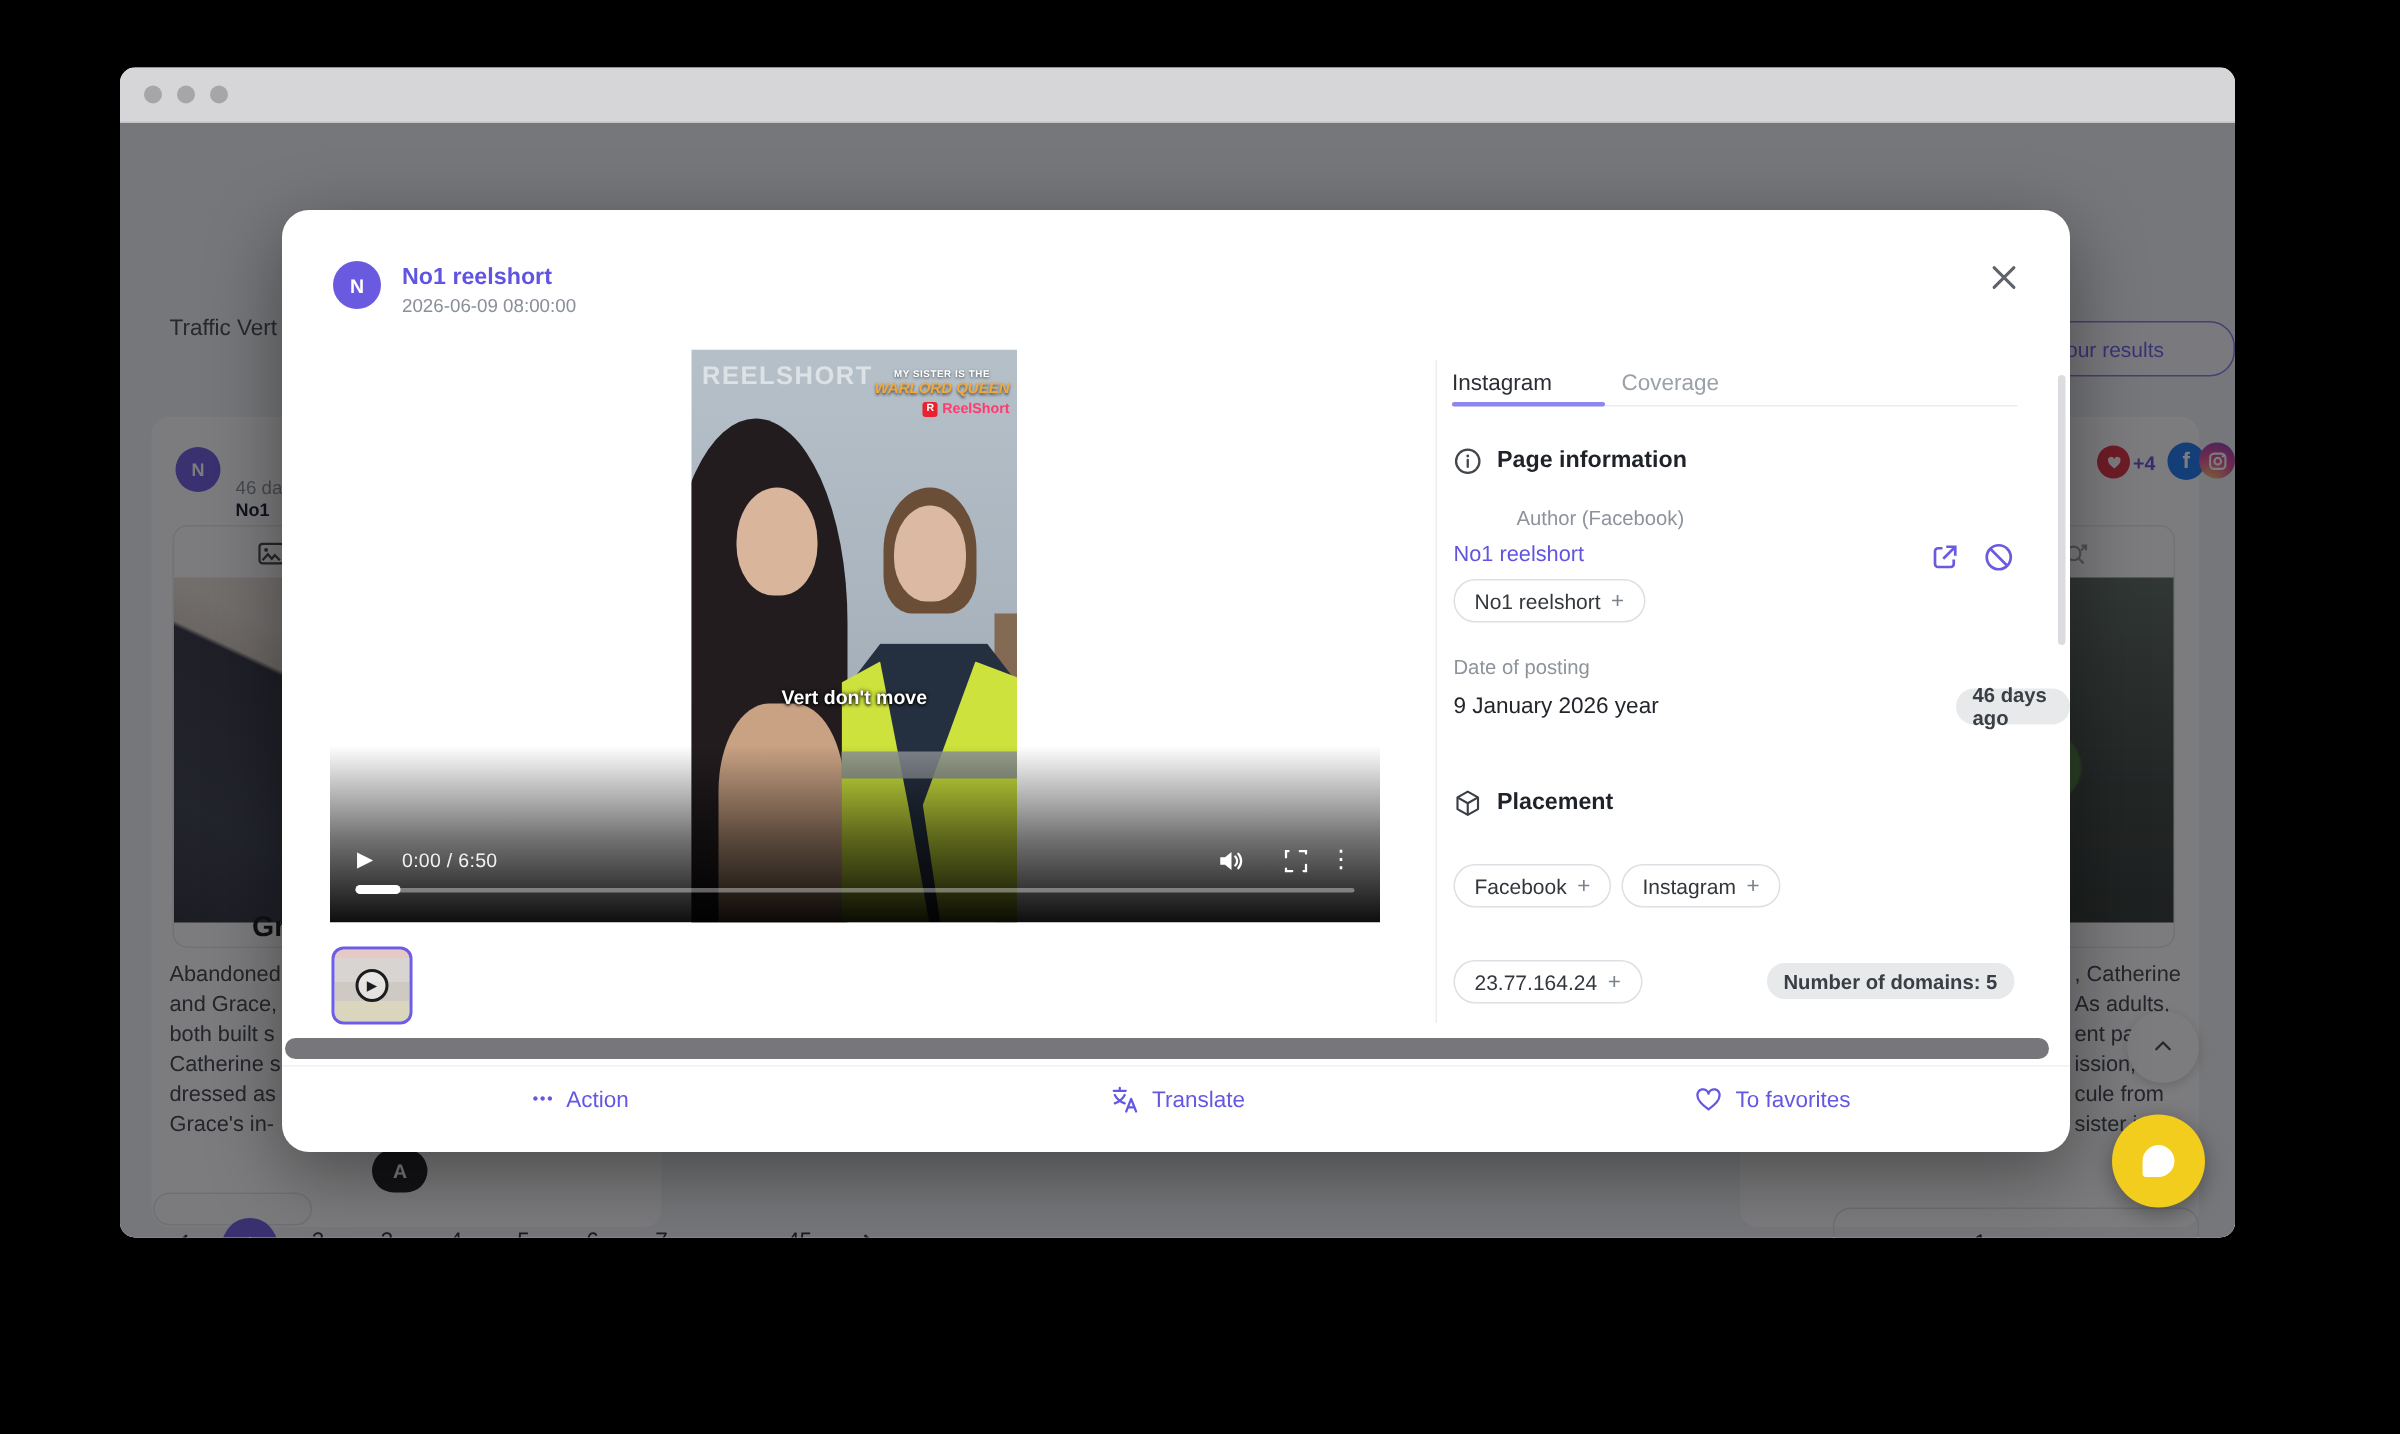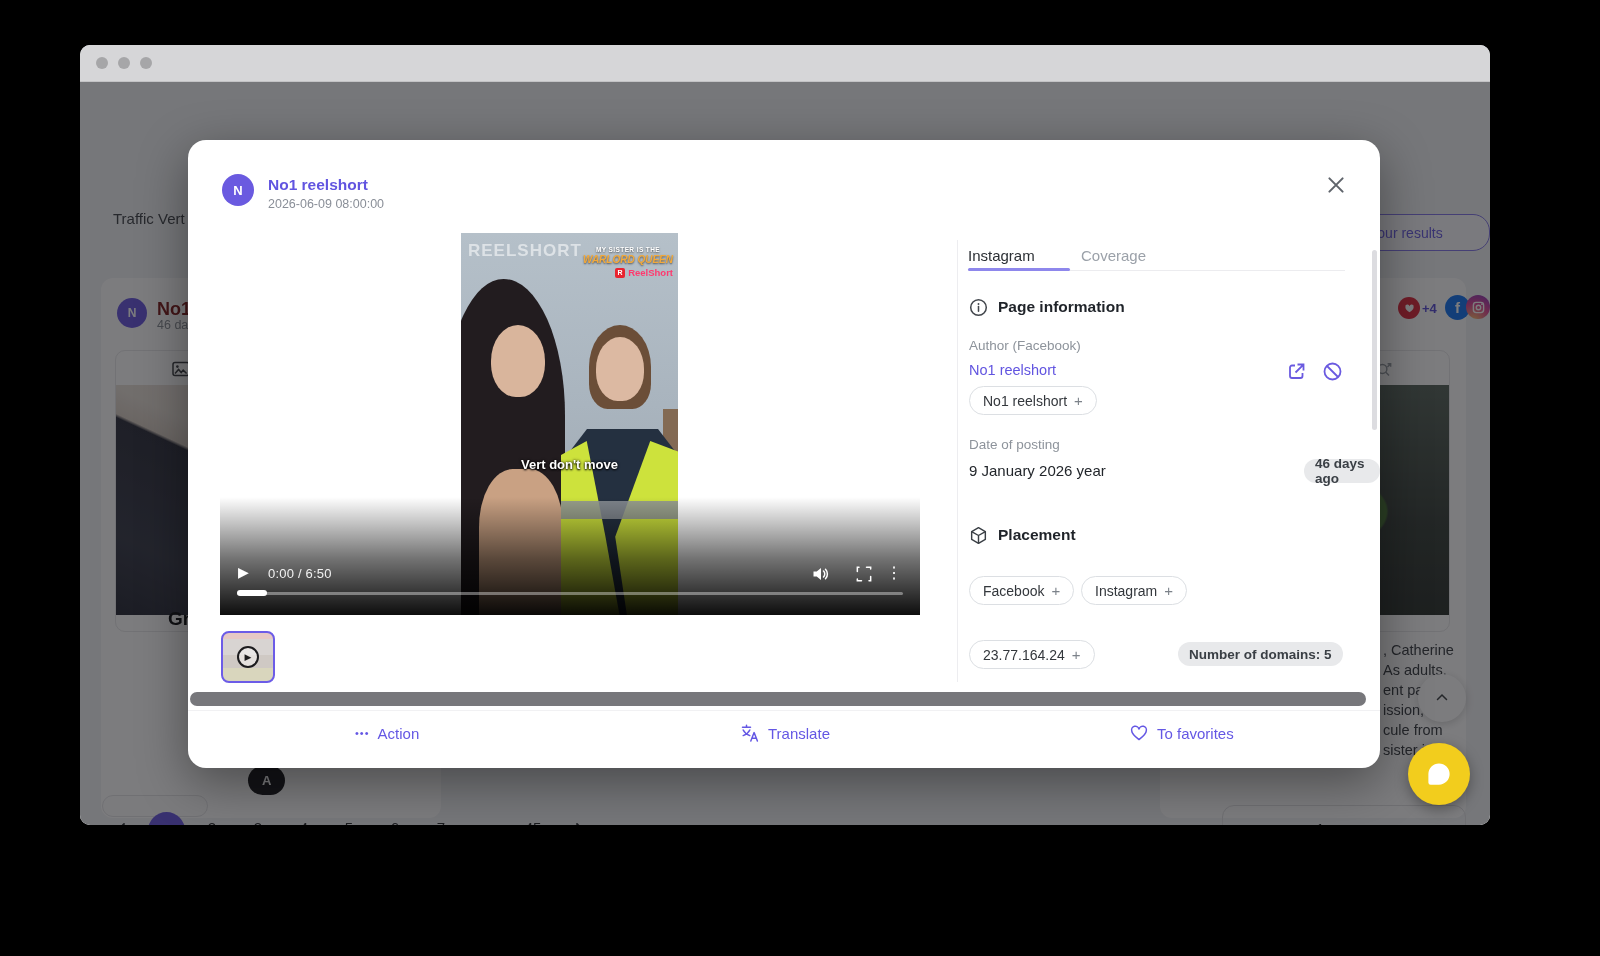--- a/index.html
+++ b/index.html
@@ -17,21 +17,21 @@
   .pghead{position:absolute;left:0;top:0;width:100%;height:64px;background:#fff;border-bottom:1px solid #ececee;}
   .logo{position:absolute;left:35px;top:15px;display:flex;align-items:center;font-weight:800;font-size:27px;color:#17171a;letter-spacing:-1px;}
   .hex{width:33px;height:33px;margin:0 1px;background:#bd8a1f;clip-path:polygon(26% 3%,74% 3%,98% 50%,74% 97%,26% 97%,2% 50%);display:flex;align-items:center;justify-content:center;color:#101012;font-size:18px;}
   .hexdot{position:absolute;left:147px;top:39px;width:4px;height:4px;background:#bd8a1f;}
   .hamb{position:absolute;right:40px;top:18px;width:26px;height:26px;cursor:pointer;}
   .sect-title{position:absolute;left:33px;top:128px;font-size:15px;color:#43474d;}
   .results-pill{position:absolute;left:1250px;top:132px;width:160px;height:37px;border:1.5px solid #8579ea;border-radius:17px;color:#6c60e4;font-size:14px;display:flex;align-items:center;justify-content:center;background:#fbfbfe;}
 
   .card{position:absolute;background:#fff;border-radius:12px;}
   .avatar-sm{position:absolute;width:30px;height:30px;border-radius:50%;background:#6a5ae0;color:#fff;font-size:12px;font-weight:700;display:flex;align-items:center;justify-content:center;}
-  .card-name{position:absolute;font-size:18px;font-weight:700;color:#7f1d1d;}
+  .card-name{position:absolute;font-size:12px;font-weight:700;color:#0f172a;margin-top:34px;}
   .card-time{position:absolute;font-size:12.5px;color:#8b9097;text-align:center;}
   .media{position:absolute;border:1px solid #e8e8ea;border-radius:10px;background:#fff;overflow:hidden;}
   .card-text{position:absolute;font-size:14.5px;line-height:20px;color:#3c4046;white-space:nowrap;}
   .overlay-title{position:absolute;font-size:19px;font-weight:800;color:#0f1013;}
   .dark-pill{position:absolute;height:29px;border-radius:15px;background:#17181b;color:#fff;font-size:13px;font-weight:700;display:flex;align-items:center;padding:0 14px;}
   .lite-pill{position:absolute;height:22px;border-radius:11px;background:#fdfdfd;border:1px solid #e4e4e7;}
   .photo1{position:absolute;background:
       linear-gradient(205deg,#efe9e3 0%,#e7dfd7 38%,#d9cfc5 45%,#30323f 46%,#3a3d4b 78%,#2a2c38 100%);}
   .photo2{position:absolute;background:
       radial-gradient(circle at 26% 34%,#efdfe7 0 9%,rgba(0,0,0,0) 10%),
@@ -151,20 +151,28 @@
         <div class="card-time" style="left:56px;top:40px;">46 da</div>
         <div class="media" style="left:14px;top:72px;width:292px;height:282px;">
           <svg class="abs" style="left:56px;top:10px;" width="18" height="16" viewBox="0 0 18 16">
             <rect x="1" y="1.5" width="16" height="13" rx="2" fill="none" stroke="#3f4246" stroke-width="1.5"></rect>
             <circle cx="5.4" cy="5.6" r="1.3" fill="#3f4246"></circle>
             <path d="M3 12.5l3.6-4 2.6 3 2-2.4 3.4 3.4" fill="none" stroke="#3f4246" stroke-width="1.5"></path>
           </svg>
           <div class="photo1" style="left:0;top:34px;width:292px;height:230px;"></div>
         </div>
         <div class="overlay-title" style="left:67px;top:330px;">Gr</div>
+        <div class="card-text" style="left:12px;top:362px;">
+          <div>Abandoned</div>
+          <div>and Grace,</div>
+          <div>both built s</div>
+          <div>Catherine s</div>
+          <div>dressed as</div>
+          <div>Grace's in-</div>
+        </div>
         <div class="dark-pill" style="left:147px;top:488px;">
             <span>A</span>
           </div>
       </div>
       <div class="lite-pill" style="left:22px;top:713px;width:106px;"></div>
 
       <div class="card" style="left:1080px;top:196px;width:306px;height:540px;">
         <div class="reaction-red" style="left:238px;top:19px;">
           <svg width="11" height="11" viewBox="0 0 20 20">
               <path d="M10 17C5 13 2.5 10.5 2.5 7.5A3.8 3.8 0 0 1 10 5.8 3.8 3.8 0 0 1 17.5 7.5c0 3-2.5 5.5-7.5 9.5z" fill="#fff"></path>
@@ -293,21 +301,21 @@
       <div class="tab-line"></div>
       <div class="tab-underline"></div>
 
       <svg class="abs" style="left:781px;top:158px;" width="19" height="19" viewBox="0 0 20 20">
         <circle cx="10" cy="10" r="8.2" fill="none" stroke="#43474d" stroke-width="1.6"></circle>
         <circle cx="10" cy="6.3" r="1" fill="#43474d"></circle>
         <path d="M10 9v5" stroke="#43474d" stroke-width="1.6" stroke-linecap="round"></path>
       </svg>
       <div class="sec-head" style="left:810px;top:158px;">Page information</div>
 
-      <div class="lbl" style="left:781px;top:198px;">Author (Facebook)</div>
+      <div class="lbl" style="left:823px;top:198px;">Author (Facebook)</div>
       <div class="linktxt" style="left:781px;top:222px;">No1 reelshort</div>
       <svg class="icon20" style="left:1098px;top:221px;" viewBox="0 0 21 21">
         <path d="M9 4.5H6a2 2 0 0 0-2 2v8.5a2 2 0 0 0 2 2h8.5a2 2 0 0 0 2-2V12" fill="none" stroke="#6a5ae0" stroke-width="1.8"></path>
         <path d="M11.5 3.5h6v6M17.2 3.8L9.5 11.5" fill="none" stroke="#6a5ae0" stroke-width="1.8"></path>
       </svg>
       <svg class="icon20" style="left:1134px;top:221px;" viewBox="0 0 21 21">
         <circle cx="10.5" cy="10.5" r="8" fill="none" stroke="#6a5ae0" stroke-width="1.8"></circle>
         <path d="M5 5L16 16" stroke="#6a5ae0" stroke-width="1.8"></path>
       </svg>
       <div class="chip" style="left:781px;top:246px;">

